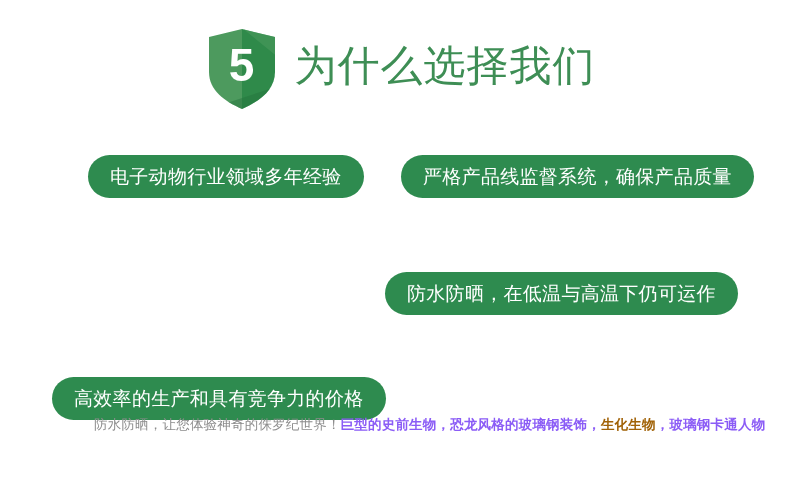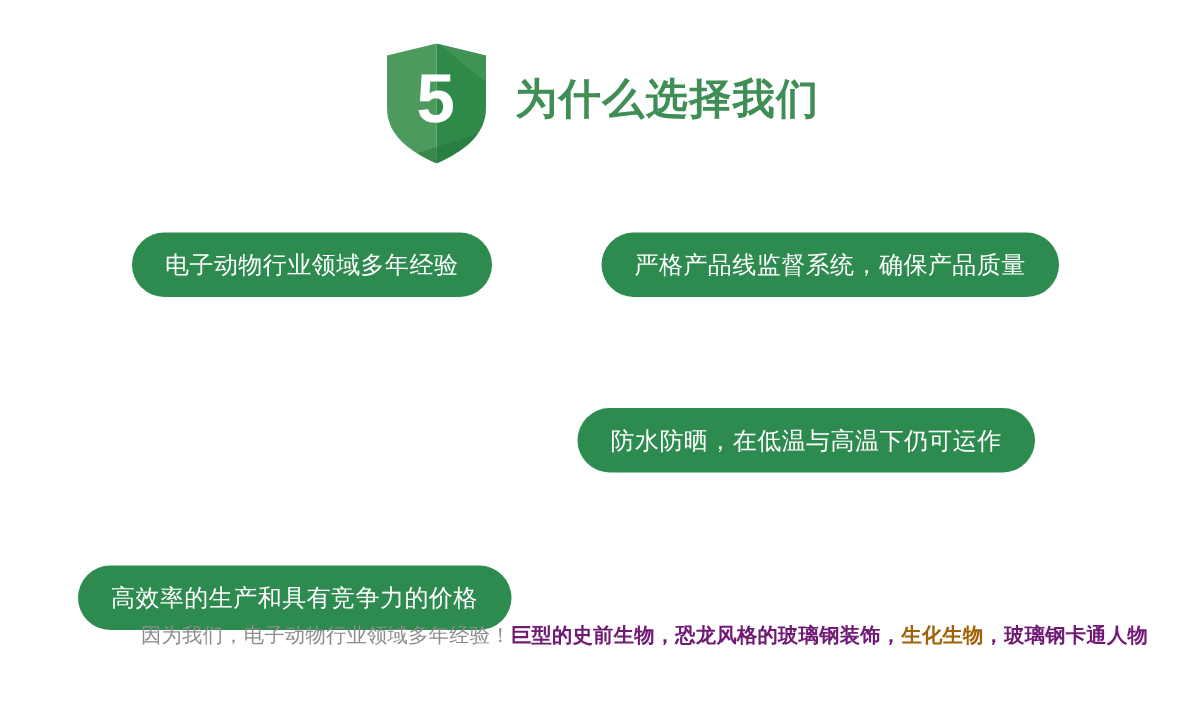--- a/index.html
+++ b/index.html
@@ -60,44 +60,44 @@
     box-sizing: border-box;
     color: #ffffff;
     font-size: 46px;
     font-weight: bold;
     font-family: "Liberation Sans", "DejaVu Sans", sans-serif;
     line-height: 1;
     letter-spacing: 0;
   }
 
   .header-title {
-    font-size: 28px;
+    font-size: 42px;
     line-height: 1;
     color: #3e8e55;
     font-family: "DejaVu Sans", "Liberation Sans", sans-serif;
-    font-weight: bold;
+    font-weight: normal;
     letter-spacing: 1px;
     white-space: nowrap;
     margin: 0;
     padding-bottom: 6px;
   }
 
   
   .pill {
     position: absolute;
     box-sizing: border-box;
     background: #2e8b4f;
     color: #ffffff;
     border-radius: 26px;
     height: 43px;
     display: flex;
     align-items: center;
     justify-content: center;
     padding: 0 22px;
-    font-size: 16px;
+    font-size: 19px;
     line-height: 1;
     white-space: nowrap;
     font-family: "DejaVu Sans", "Liberation Sans", sans-serif;
     letter-spacing: 0.3px;
   }
 
   .pill-1 { left: 88px;  top: 155px; }
   .pill-2 { left: 401px; top: 155px; }
   .pill-3 { left: 33px;  top: 233px; }
   .pill-4 { left: 385px; top: 272px; }
@@ -109,21 +109,21 @@
     left: 94px;
     top: 414px;
     width: 640px;
     font-size: 13.5px;
     line-height: 21px;
     color: #8c8c8c;
     font-family: "DejaVu Sans", "Liberation Sans", sans-serif;
     letter-spacing: 0.2px;
   }
   .footer .ln { display: block; white-space: nowrap; }
-  .hl-red   { color: #701a75; font-weight: bold; }
+  .hl-red   { color: #8b5cf6; font-weight: bold; }
   .hl-green { color: #a16207; font-weight: bold; }
 </style>
 </head>
 <body>
 
 <div class="page">
 
   <div class="header">
 
     <div class="shield-badge">
@@ -149,16 +149,16 @@
   <div class="pill pill-1">电子动物行业领域多年经验</div>
 
   <div class="pill pill-2">严格产品线监督系统，确保产品质量</div>
 
 
   <div class="pill pill-4">防水防晒，在低温与高温下仍可运作</div>
 
   <div class="pill pill-5">高效率的生产和具有竞争力的价格</div>
 
   <div class="footer">
-    <span class="ln"><span>因为我们，电子动物行业领域多年经验！</span><span class="hl-red">巨型的史前生物，恐龙风格的玻璃钢装饰，</span><span class="hl-green">生化生物</span><span class="hl-red">，玻璃钢卡通人物</span></span>
+    <span class="ln"><span>防水防晒，让您体验神奇的侏罗纪世界！</span><span class="hl-red">巨型的史前生物，恐龙风格的玻璃钢装饰，</span><span class="hl-green">生化生物</span><span class="hl-red">，玻璃钢卡通人物</span></span>
   </div>
 
 </div>
 
 </body></html>

